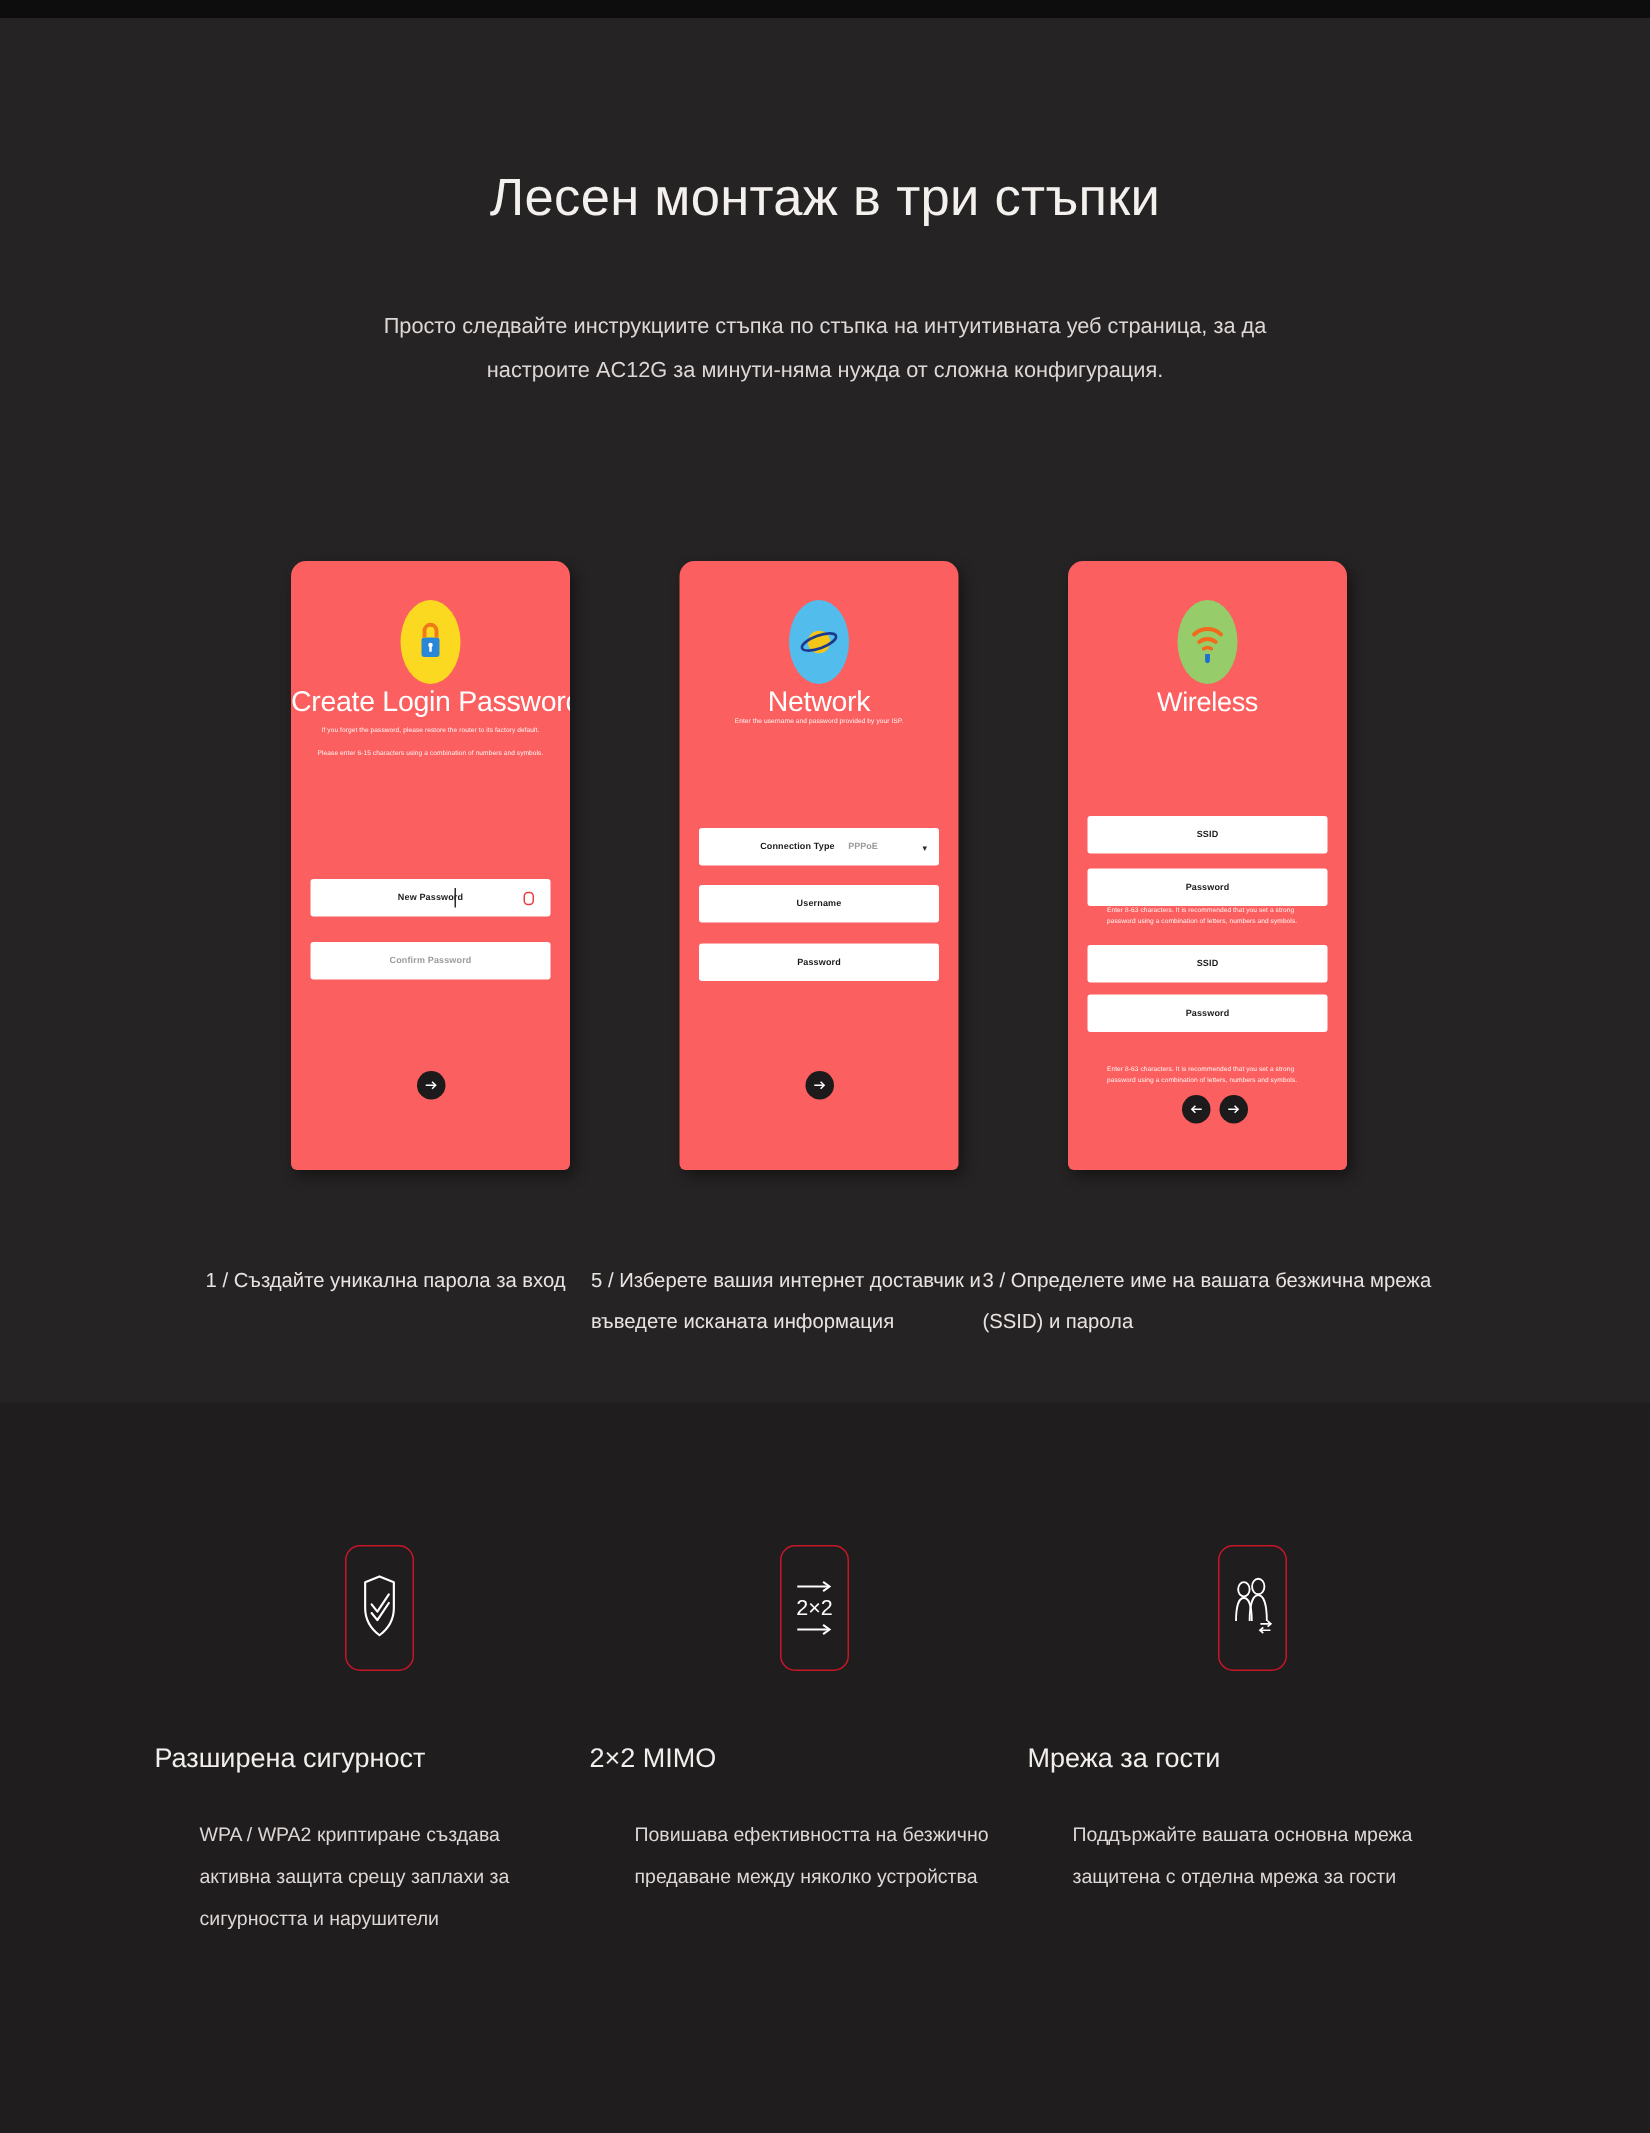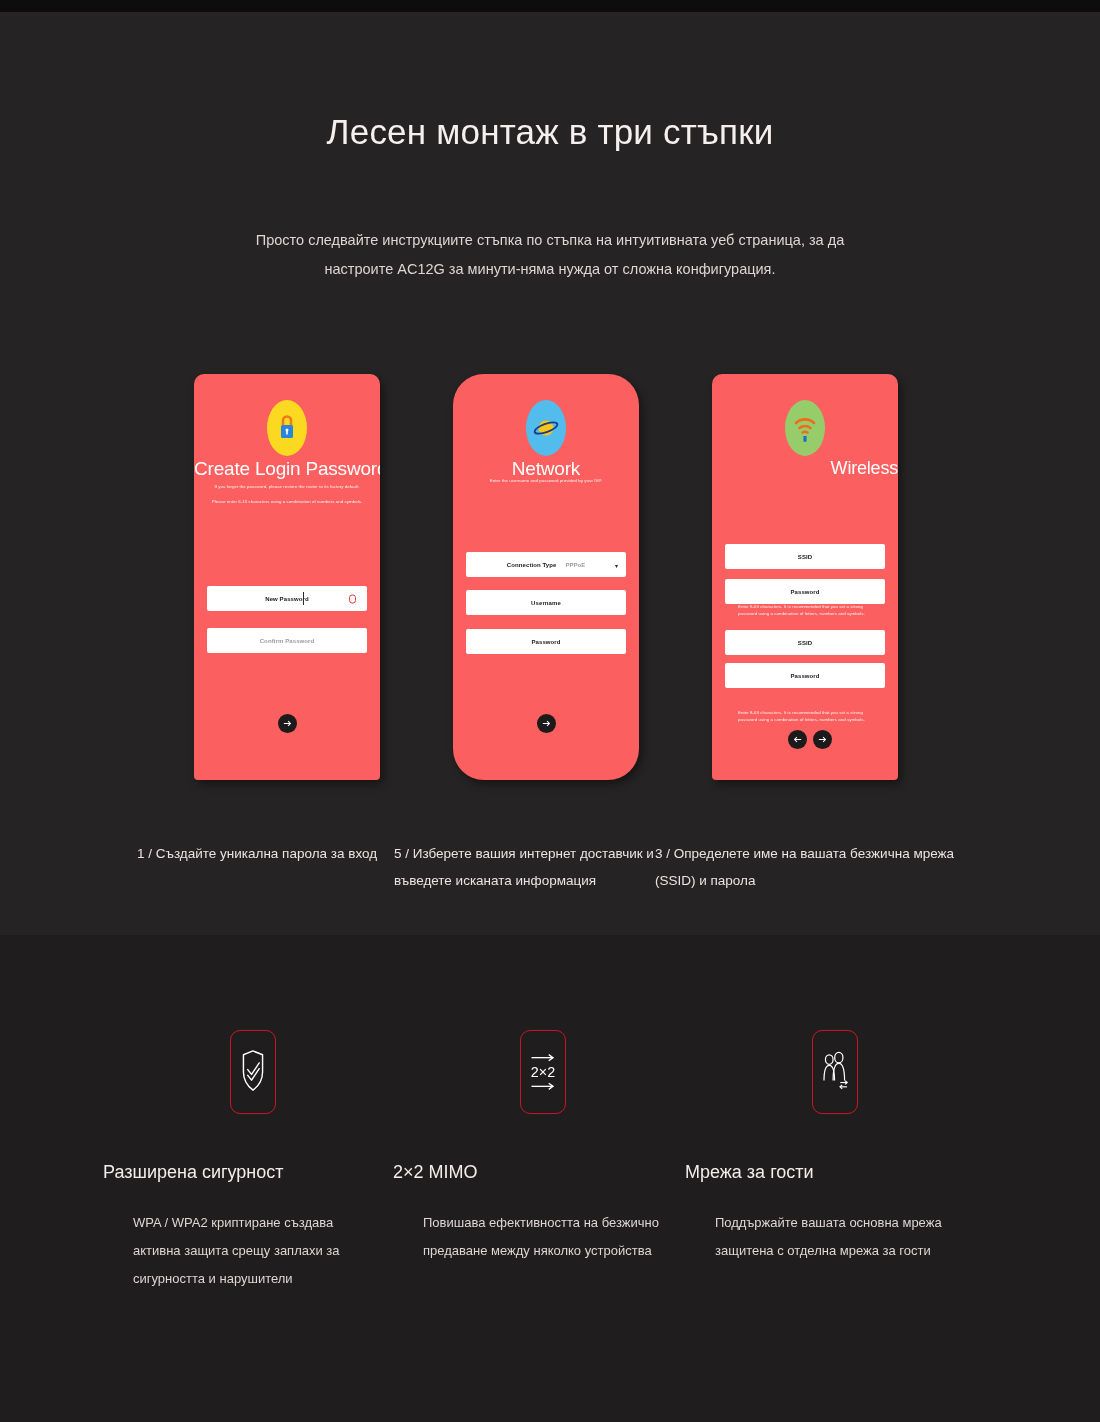--- a/index.html
+++ b/index.html
@@ -43,21 +43,21 @@
     width: 1100px;
     text-align: center;
     font-size: 35px;
     font-weight: 400;
     color: #f4f0ee;
     letter-spacing: 0.2px;
   }
 
   .page-subtitle {
     position: absolute;
-    top: 214px; left: 50%;
+    top: 192px; left: 50%;
     transform: translateX(-50%);
     width: 620px;
     text-align: center;
     font-size: 14.5px;
     line-height: 2.0;
     color: #ddd7d5;
   }
 
   
   .cards-row {
@@ -71,21 +71,21 @@
     position: absolute;
     top: 0;
     width: 186px;
     height: 406px;
     background: #fb5f5f;
     border-radius: 10px 10px 4px 4px;
     box-shadow: 3px 4px 9px rgba(0,0,0,0.45);
     overflow: hidden;
   }
   .phone-card.c1 { left: 194px; }
-  .phone-card.c2 { left: 453px; border-radius: 31px; }
+  .phone-card.c2 { left: 453px; }
   .phone-card.c3 { left: 712px; }
 
   
   .app-icon {
     position: absolute;
     top: 26px; left: 50%;
     transform: translateX(-50%);
     width: 40px; height: 56px;
     border-radius: 50%;
   }
@@ -98,21 +98,21 @@
     position: absolute;
     top: 84px; left: 0;
     width: 100%;
     text-align: center;
     color: #ffffff;
     font-size: 19px;
     font-weight: 400;
     letter-spacing: -0.2px;
     white-space: nowrap;
   }
-  .card-title.small { font-size: 18px; text-align: right; }
+  .card-title.small { font-size: 18px; }
 
   .card-hint {
     position: absolute;
     left: 10px; right: 10px;
     text-align: center;
     color: #fff4f2;
     font-size: 4.4px;
     line-height: 1.55;
     letter-spacing: 0.05px;
   }

